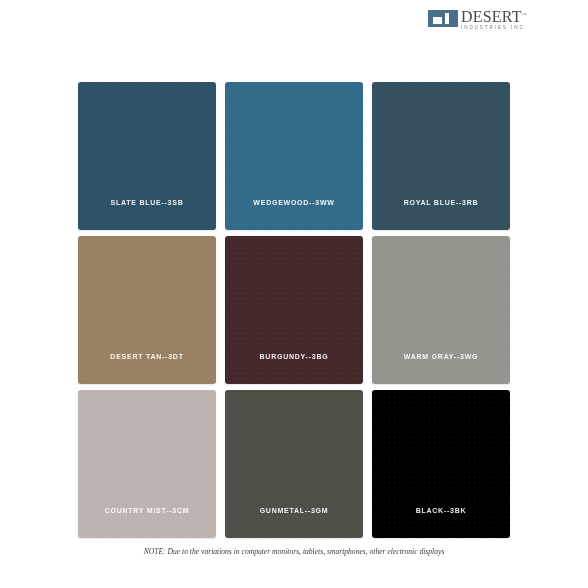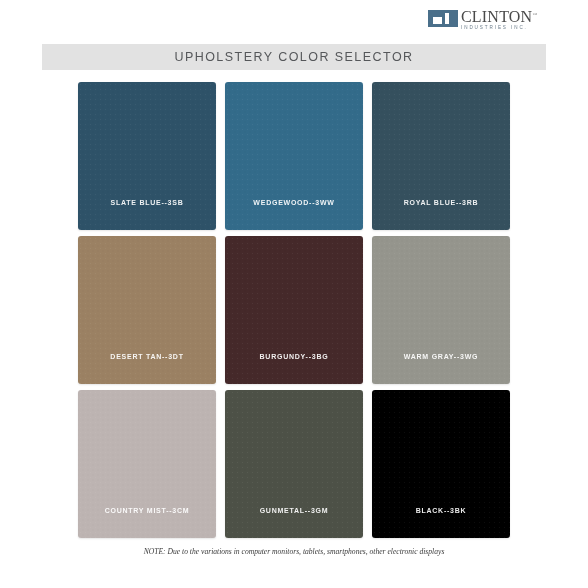--- a/index.html
+++ b/index.html
@@ -175,29 +175,26 @@
 <body>
 
 <div id="page">
 
   <div class="header">
     <div class="logo">
       <div class="logo-mark" style="background-color: rgb(74, 111, 138);">
         <div class="logo-bar"></div>
       </div>
       <div class="logo-text">
-        <div class="logo-name" style="color: rgb(74, 74, 74);"><span>CLINTON</span><span class="logo-tm">™</span></div>
+        <div class="logo-name" style="color: rgb(74, 74, 74);"><span>DESERT</span><span class="logo-tm">™</span></div>
         <div class="logo-sub" style="color: rgb(109, 126, 140);">INDUSTRIES INC.</div>
       </div>
     </div>
   </div>
 
-  <div class="title-band" style="background-color: rgb(226, 226, 226);">
-    <span class="title-text" style="color: rgb(85, 87, 90);">UPHOLSTERY COLOR SELECTOR</span>
-  </div>
 
   <div class="grid">
 
     <div class="swatch" style="background-color: rgb(46, 82, 104);">
       <div class="texture"></div>
       <span class="swatch-label">SLATE BLUE--3SB</span>
     </div>
 
     <div class="swatch" style="background-color: rgb(51, 107, 138);">
       <div class="texture"></div>

